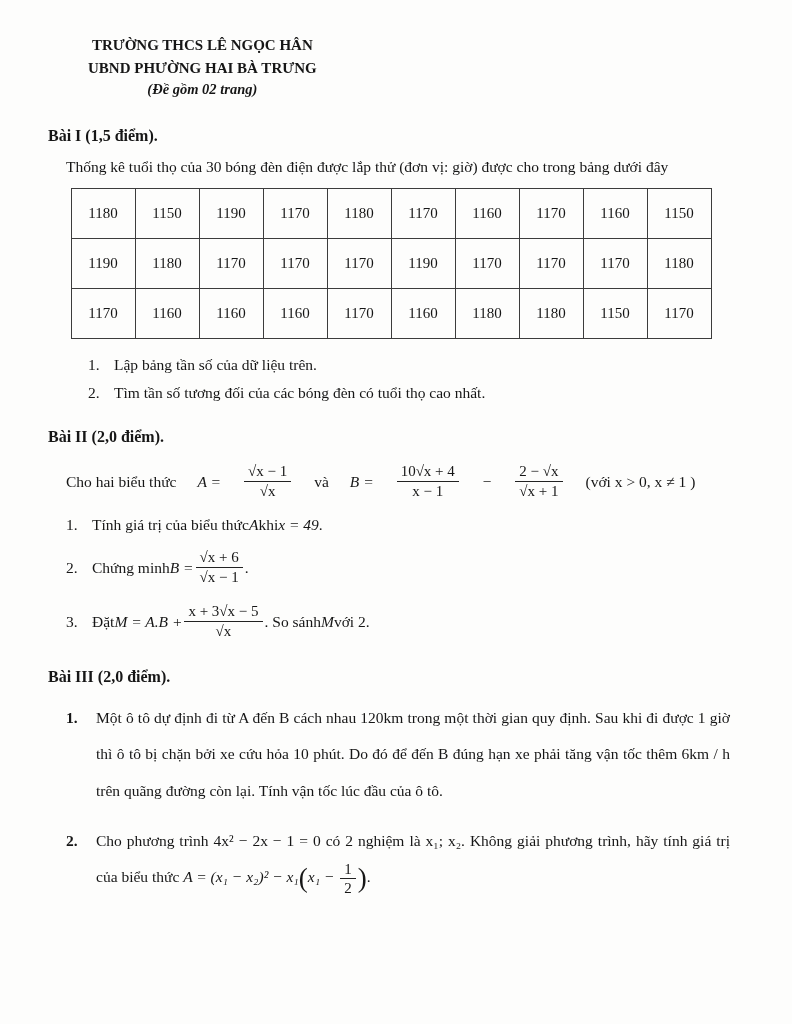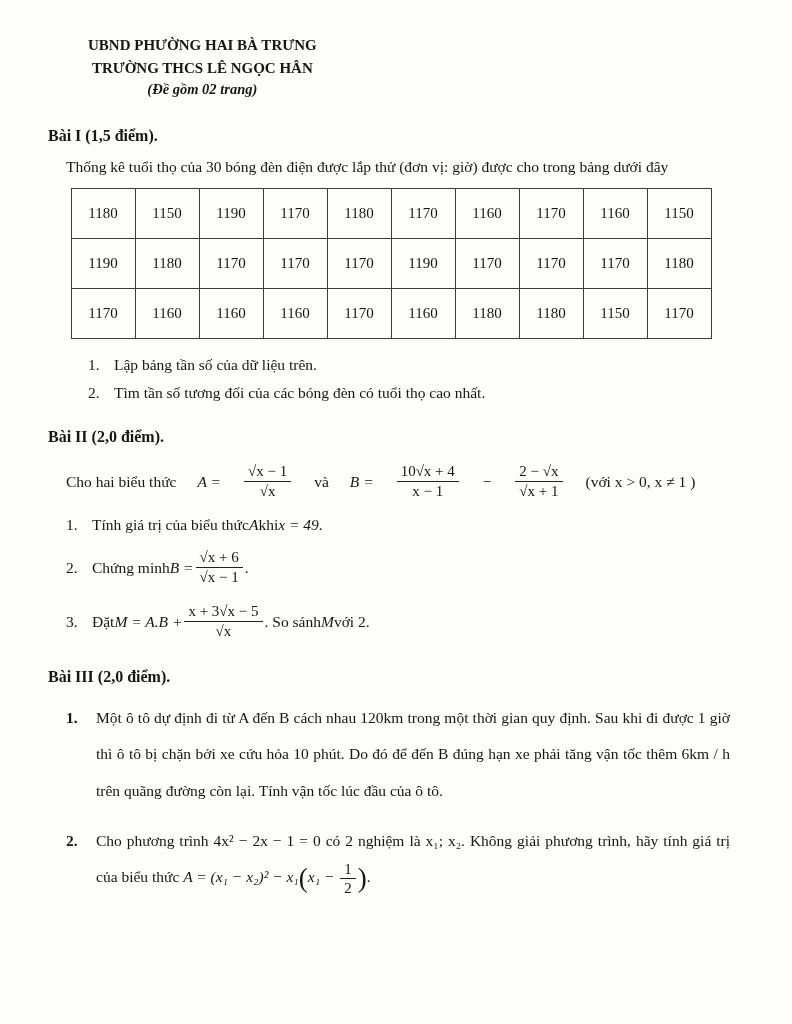--- a/index.html
+++ b/index.html
@@ -64,22 +64,22 @@
   .p3-body { flex: 1; line-height: 2.35; text-align: justify; padding-right: 4px; }
   .p3-body .frac { line-height: 1.25; }
 </style>
 </head>
 <body>
 
 <div class="page">
 
   <div class="header">
     <div class="header-col left">
+      <div class="hline">TRƯỜNG THCS LÊ NGỌC HÂN</div>
       <div class="hline">UBND PHƯỜNG HAI BÀ TRƯNG</div>
-      <div class="hline">TRƯỜNG THCS LÊ NGỌC HÂN</div>
       <div class="hline it">(Đề gồm 02 trang)</div>
     </div>
   </div>
 
   <div class="section">
     <div class="section-title">Bài I (1,5 điểm).</div>
     <p class="intro">Thống kê tuổi thọ của 30 bóng đèn điện được lắp thử (đơn vị: giờ) được cho trong bảng dưới đây</p>
 
     <table class="data-table">
       <tbody>

